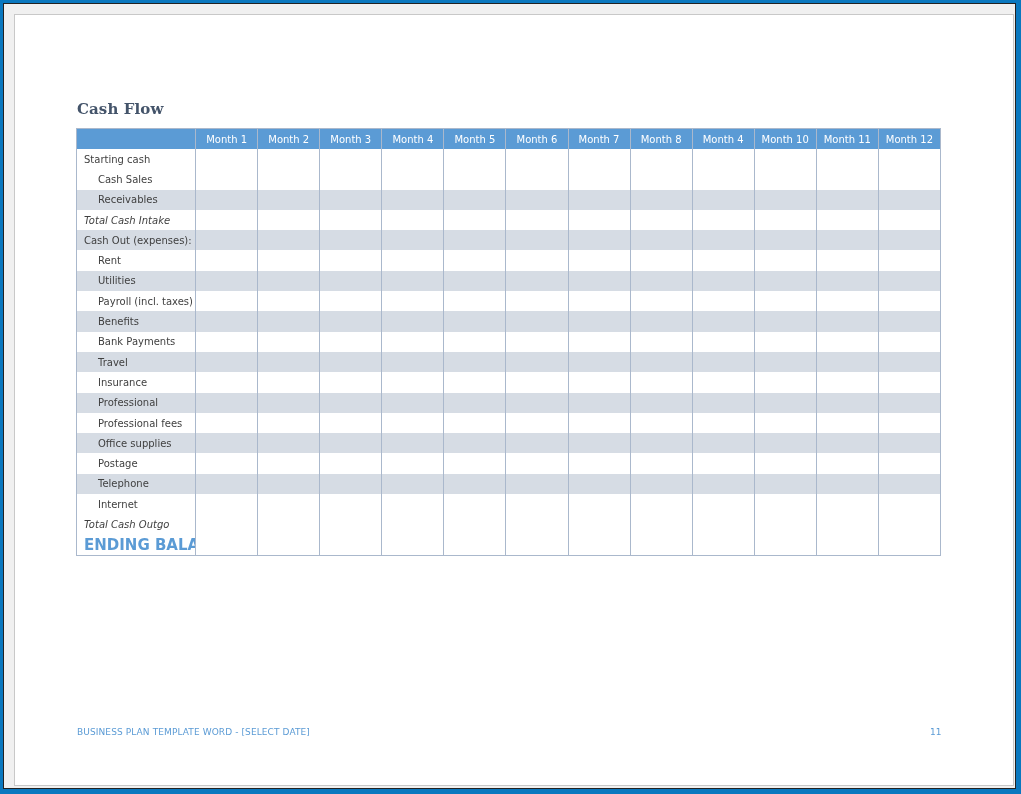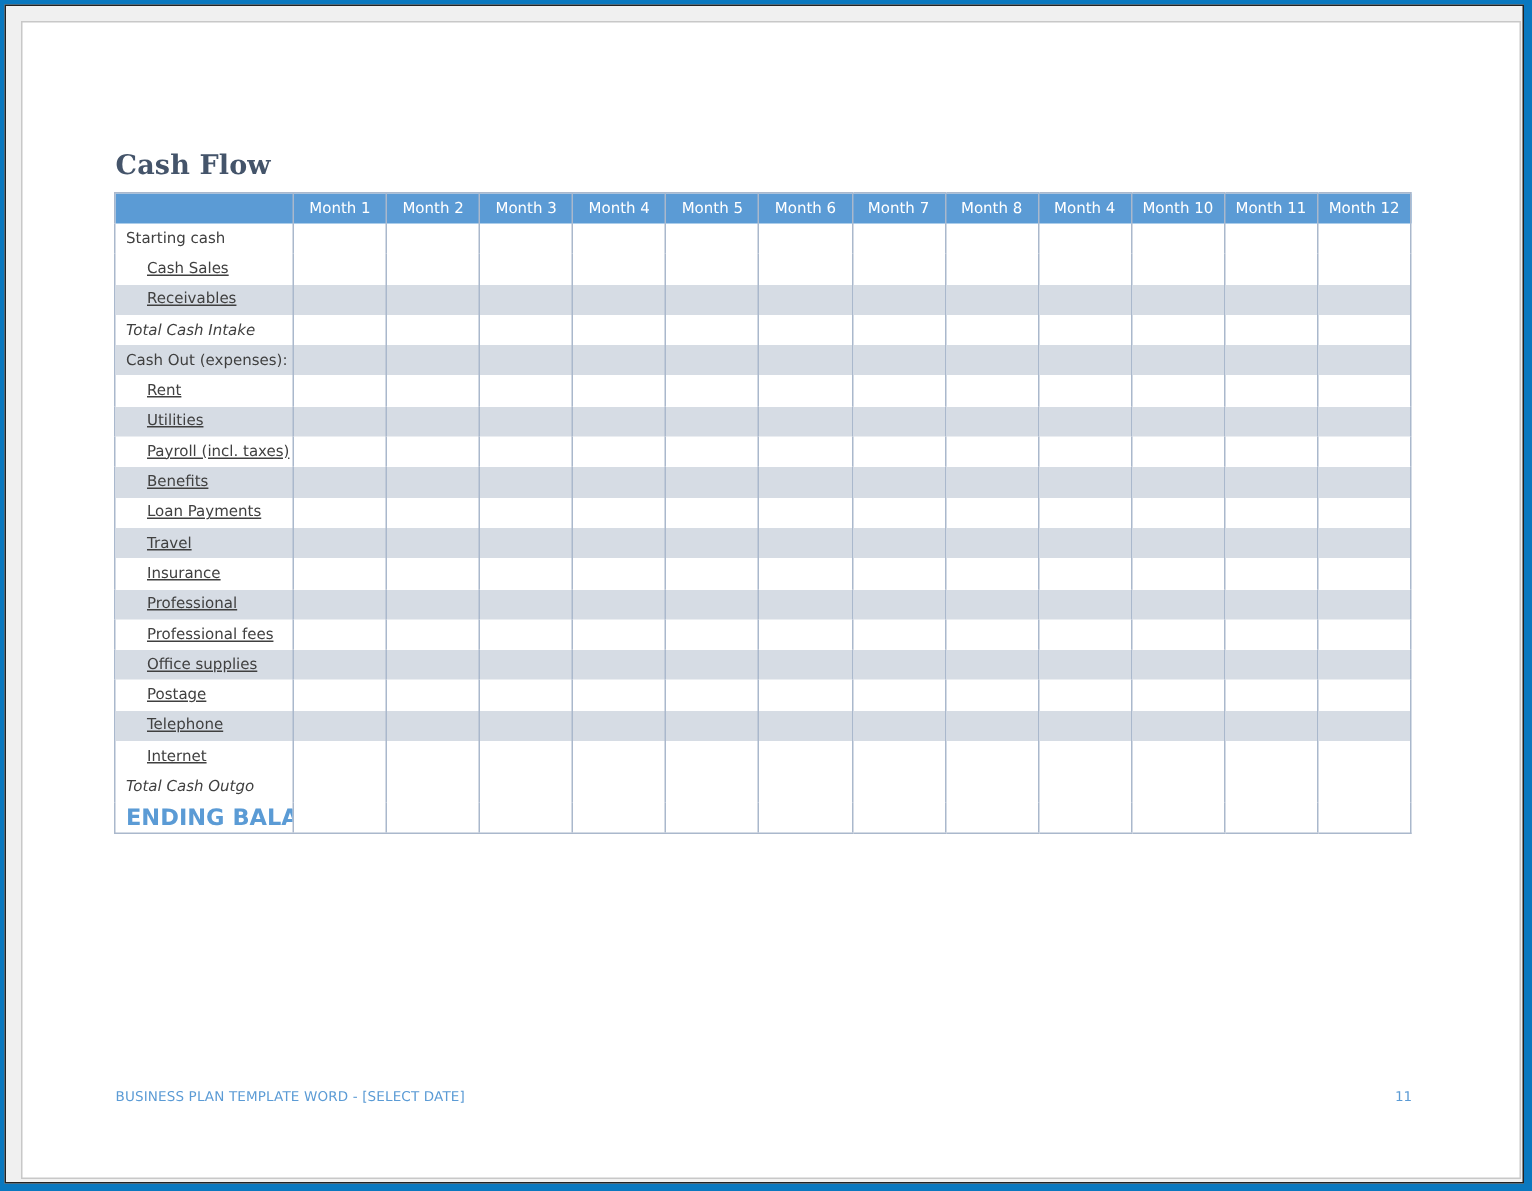--- a/index.html
+++ b/index.html
@@ -13,21 +13,21 @@
     background:#f0f0f0; border:1px solid #222;
     box-sizing:border-box;
   }
   .page {
     position:absolute; left:10px; top:10px; width:1000px; height:772px;
     background:#ffffff; border:1px solid #c8c8c8; box-sizing:border-box;
   }
   .title {
     position:absolute; left:77px; top:100px;
     font-family:"DejaVu Serif", serif; font-weight:bold;
-    font-size:18px; color:#44546a; letter-spacing:0.1px;
+    font-size:15px; color:#44546a; letter-spacing:0.1px;
   }
   table.cf {
     position:absolute; left:76px; top:128px;
     border-collapse:collapse; table-layout:fixed;
     width:865px;
     font-size:10px; color:#404040;
   }
   table.cf col.label { width:119px; }
   table.cf col.m { width:62px; }
   table.cf th {
@@ -39,21 +39,21 @@
   table.cf th:first-child { border-left:1px solid #aab8cc; }
   table.cf td {
     height:20.3px; padding:0; border-left:1px solid #aab8cc;
     white-space:nowrap; overflow:hidden;
   }
   table.cf td:last-child { border-right:1px solid #aab8cc; }
   table.cf th:last-child { border-right:1px solid #aab8cc; }
   table.cf tr.shade td { background:#d6dce4; }
   table.cf tr.last td { border-bottom:1px solid #aab8cc; }
   table.cf td.lbl { padding-left:7px; }
-  table.cf td.lbl.indent { padding-left:21px;text-decoration:underline; }
+  table.cf td.lbl.indent { padding-left:21px; }
   table.cf td.lbl.italic { font-style:italic; }
   table.cf td.lbl.ending { color:#5b9bd5; font-weight:bold; font-size:15px; }
   .footer-left {
     position:absolute; left:77px; top:727px;
     font-size:9px; color:#5b9bd5; letter-spacing:0.1px;
   }
   .footer-right {
     position:absolute; left:930px; top:727px;
     font-size:9px; color:#5b9bd5;
   }
@@ -231,21 +231,21 @@
         <td></td>
         <td></td>
         <td></td>
         <td></td>
         <td></td>
         <td></td>
         <td></td>
         <td></td>
       </tr>
       <tr>
-        <td class="lbl indent">Loan Payments</td>
+        <td class="lbl indent">Bank Payments</td>
         <td></td>
         <td></td>
         <td></td>
         <td></td>
         <td></td>
         <td></td>
         <td></td>
         <td></td>
         <td></td>
         <td></td>

